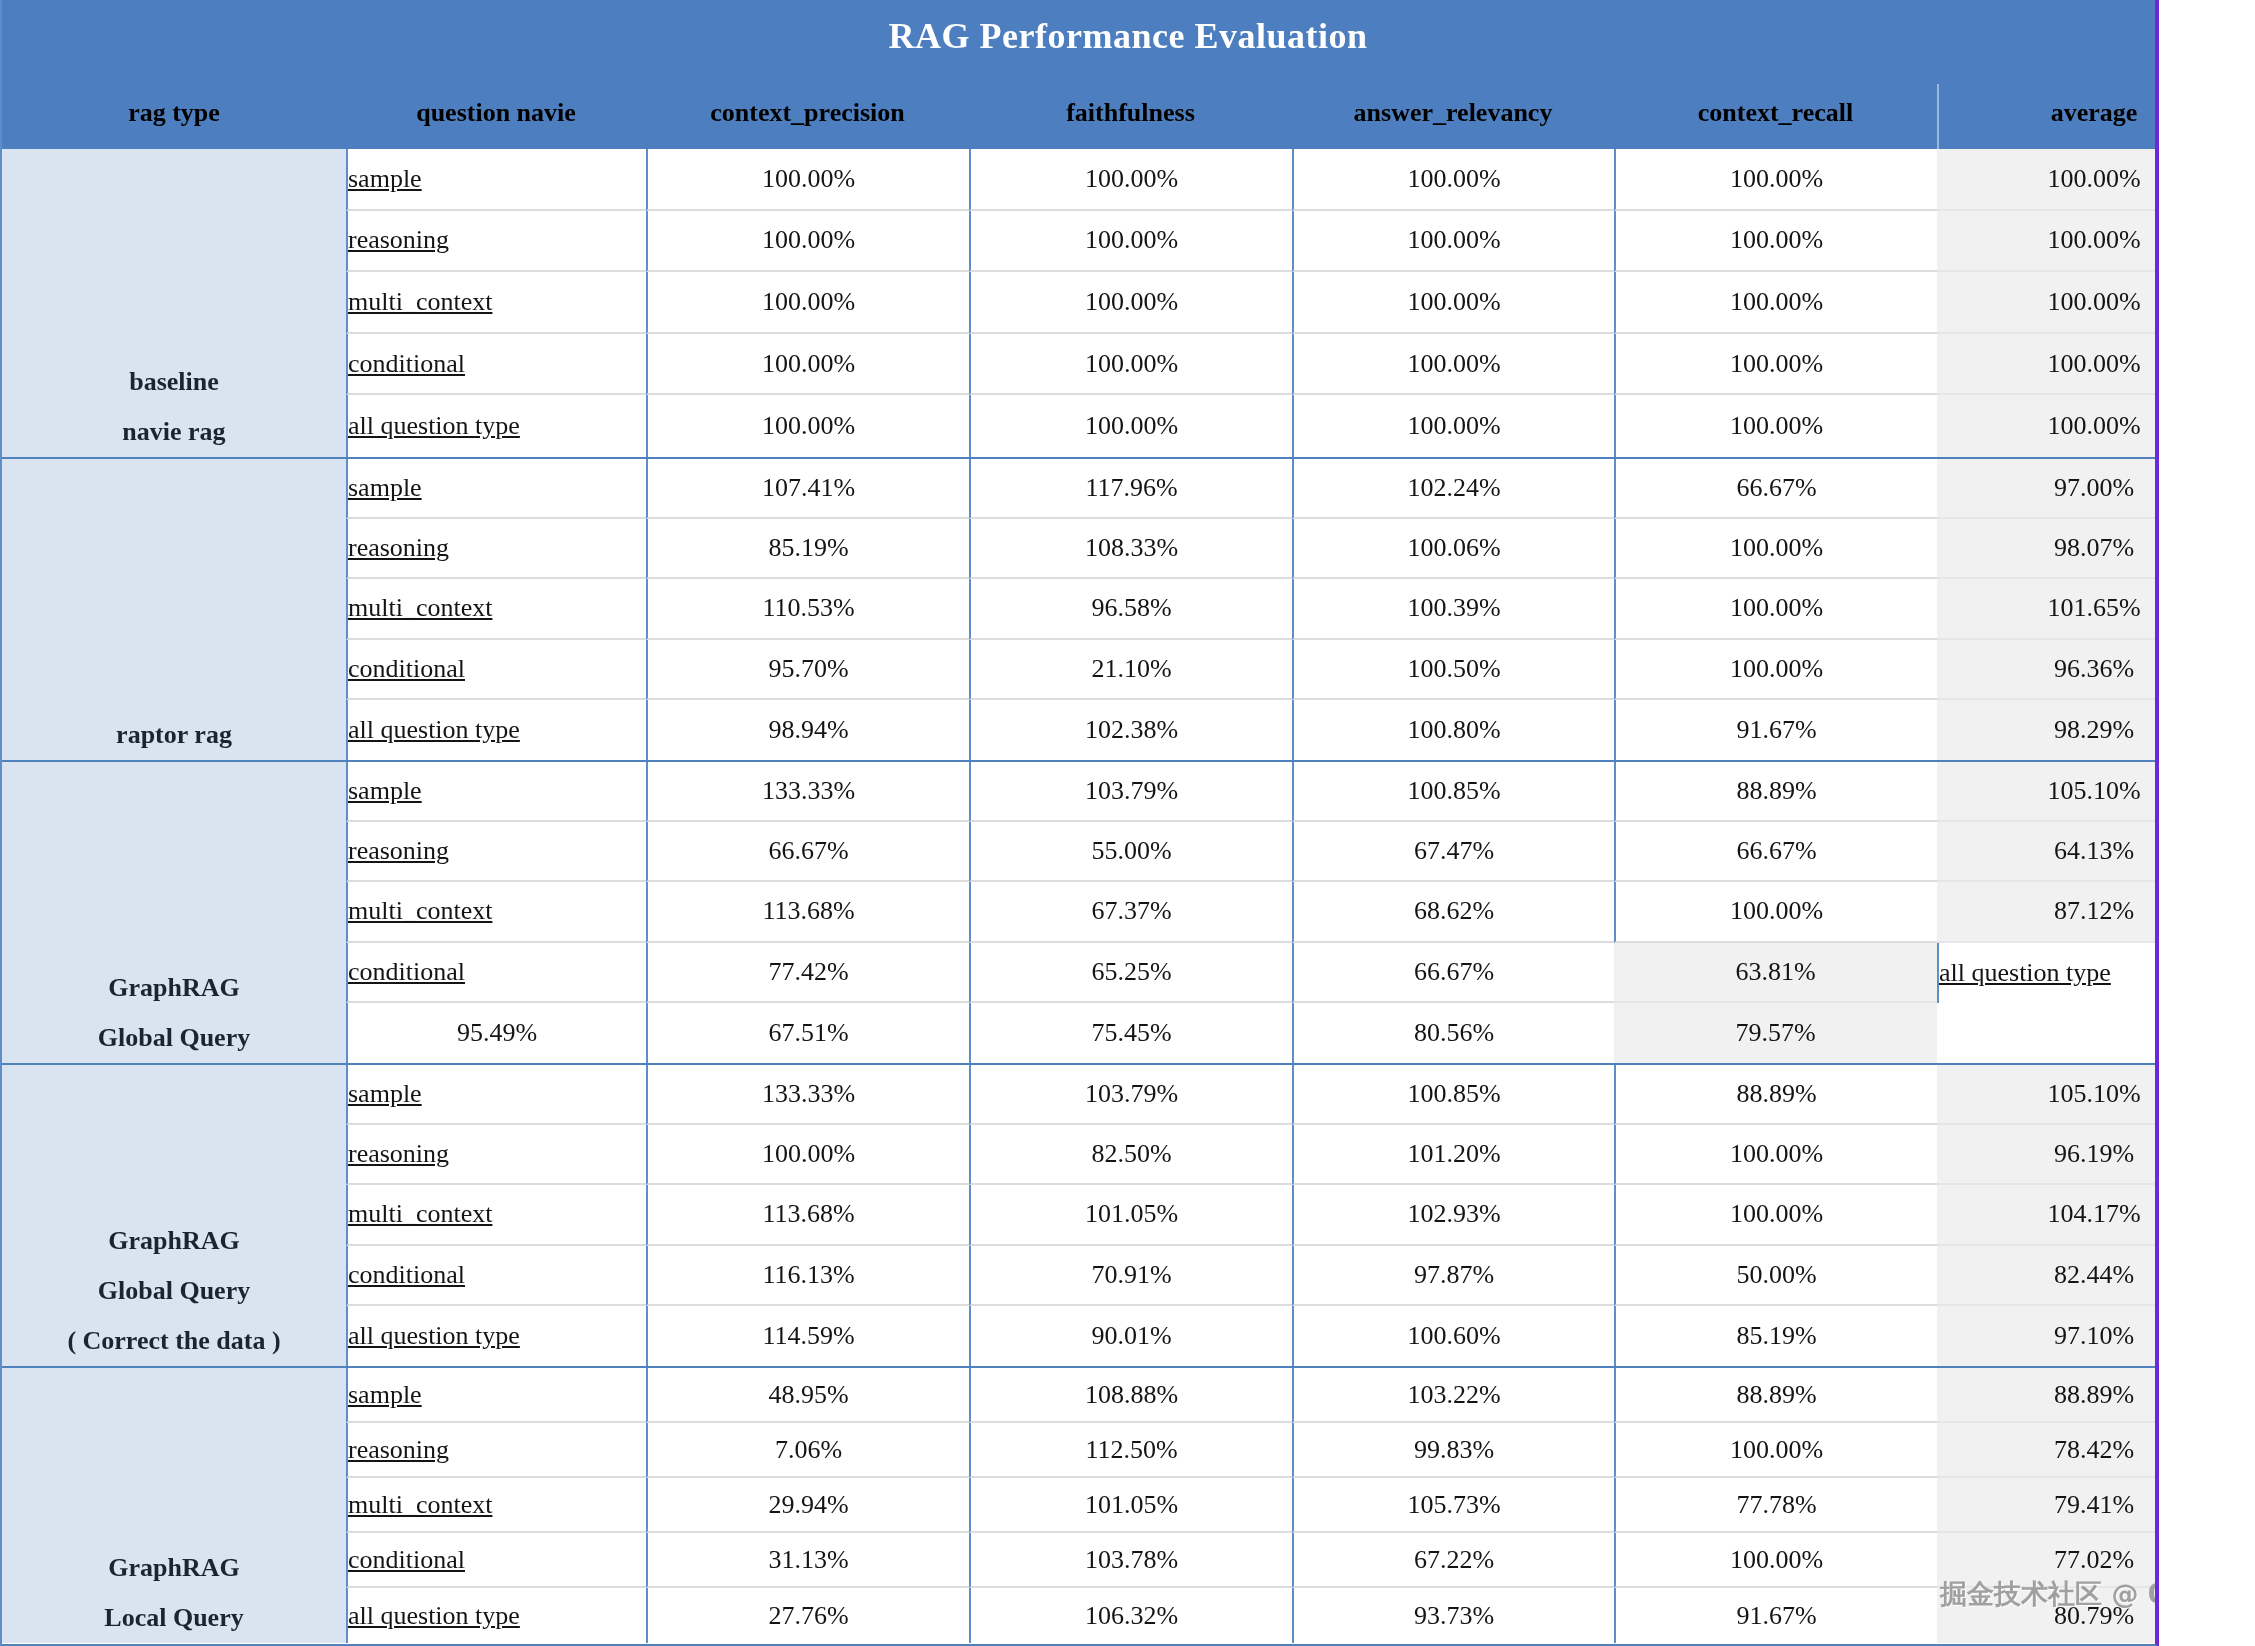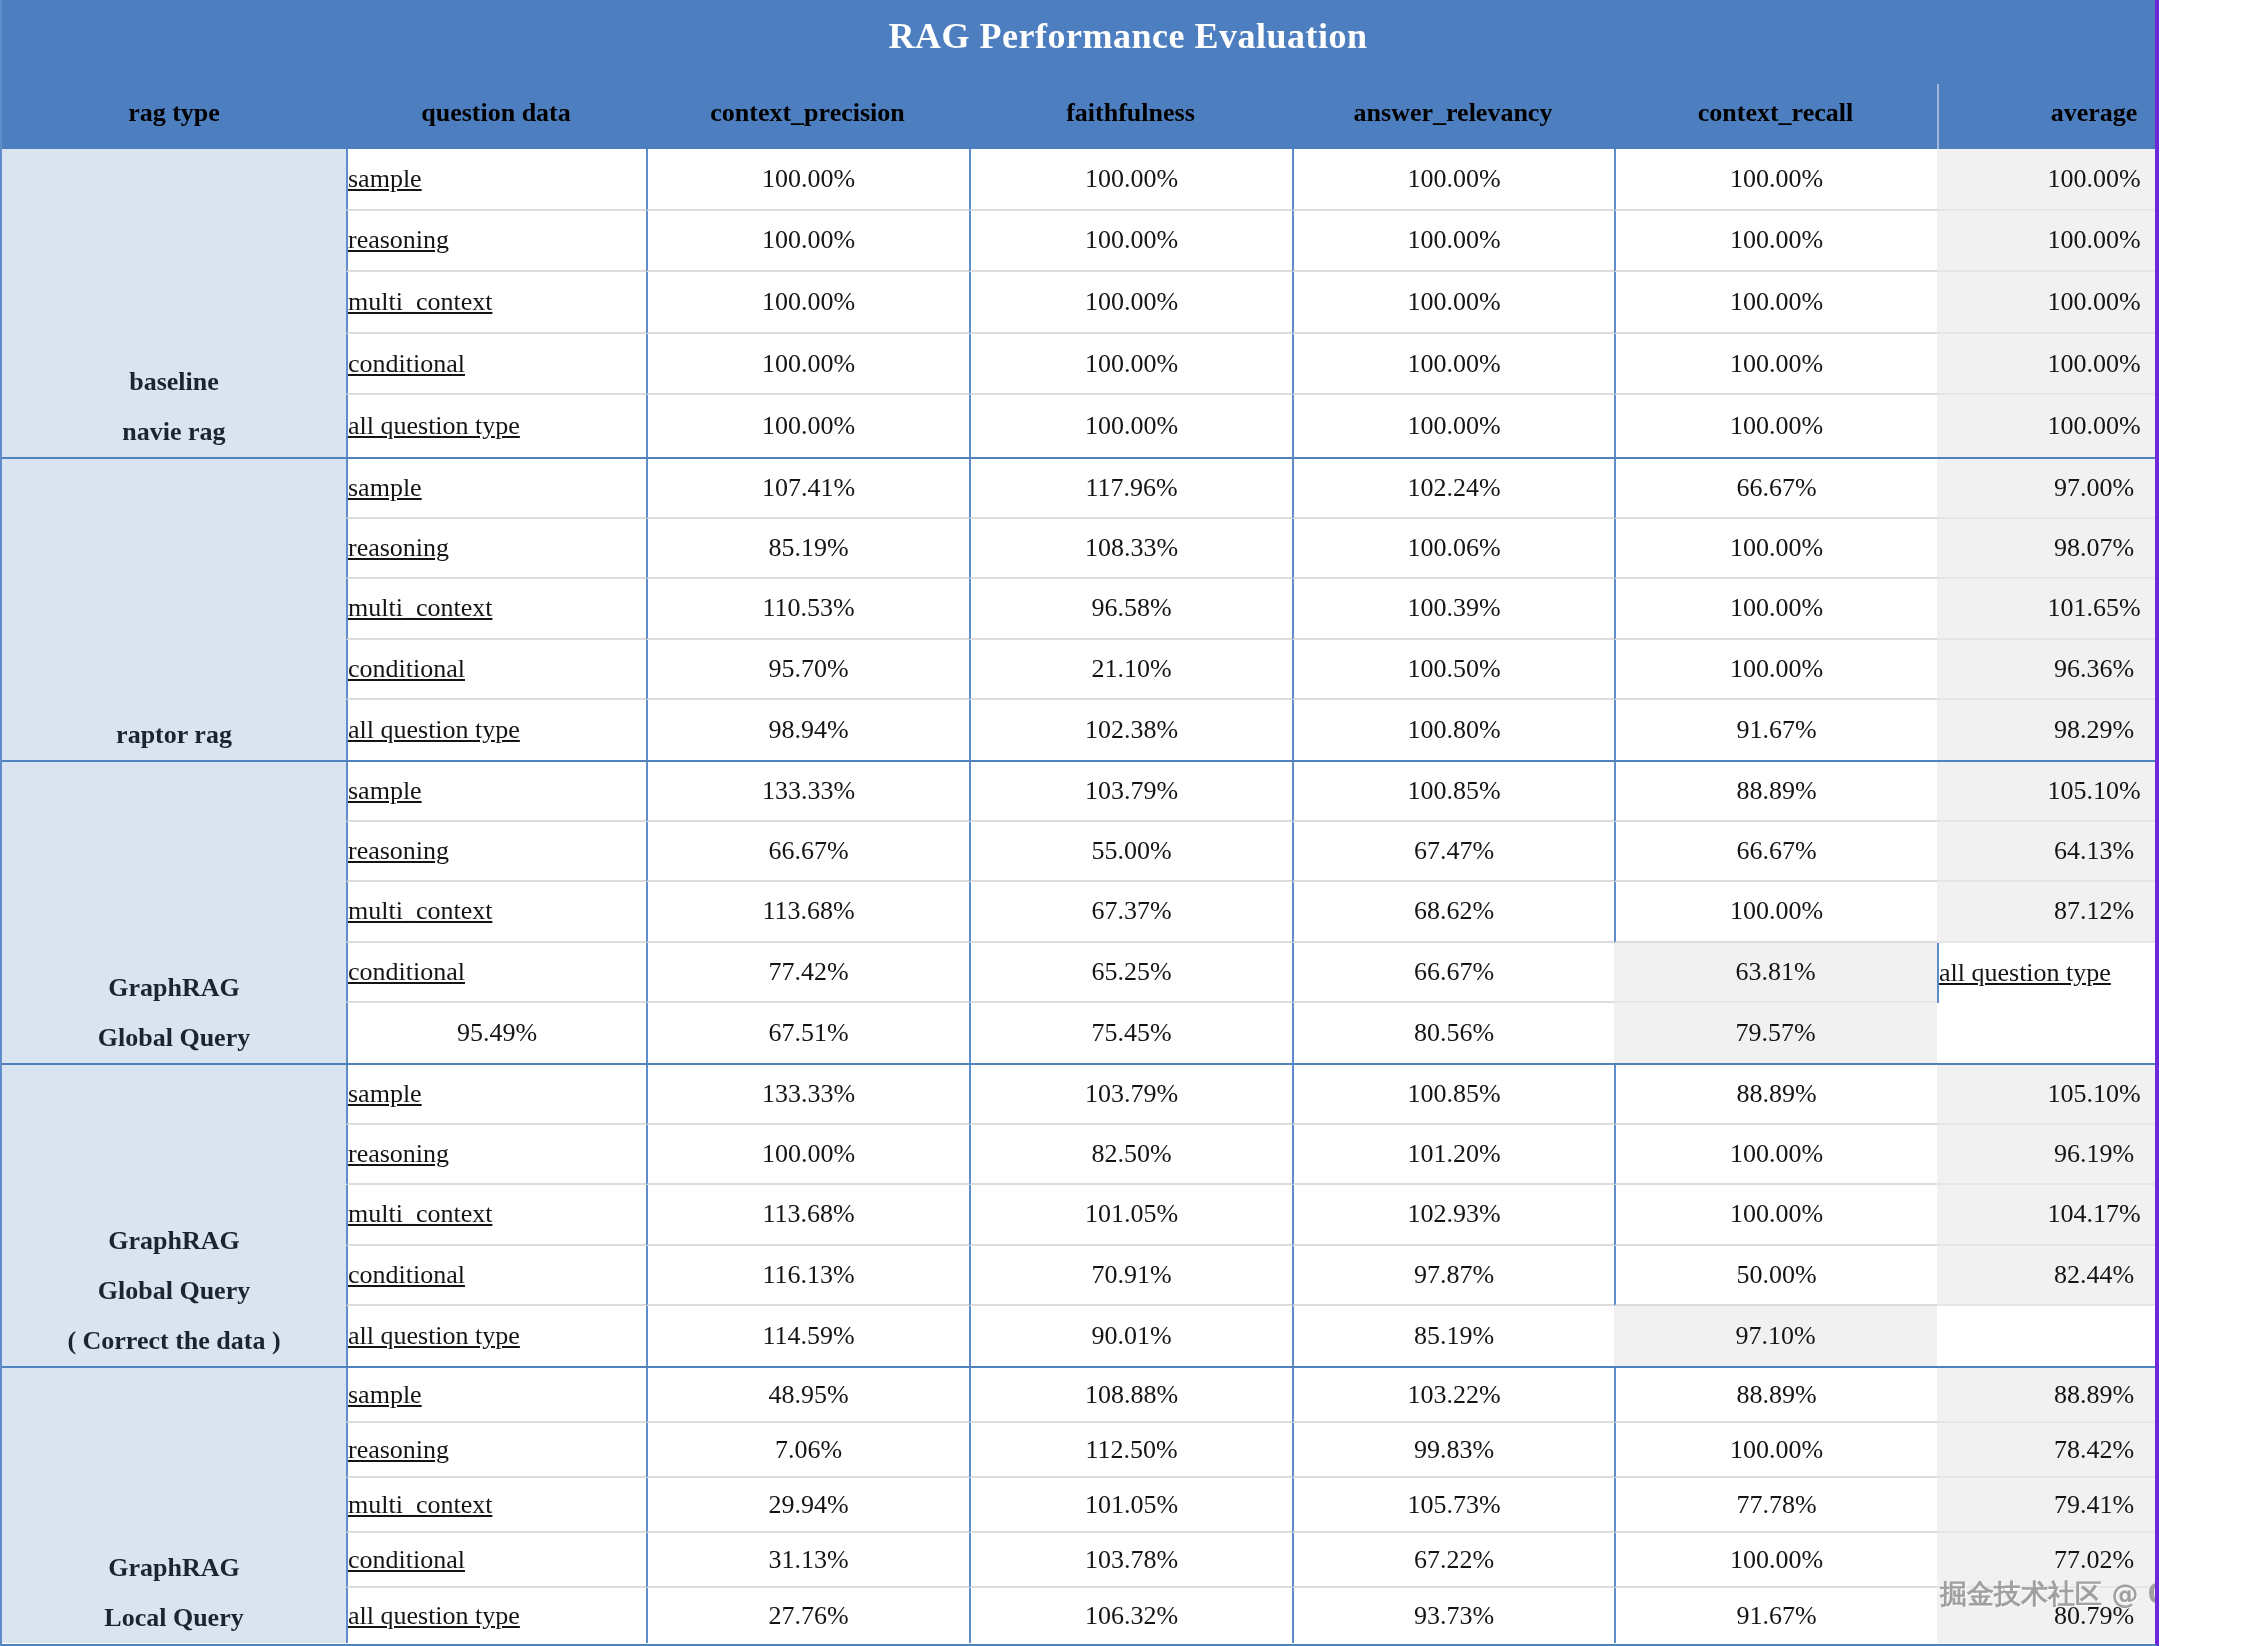--- a/index.html
+++ b/index.html
@@ -89,21 +89,21 @@
 </style>
 </head>
 <body>
 
 <div class="page">
 
   <div class="header">
     <div class="title">RAG Performance Evaluation</div>
     <div class="col-headers" id="col-headers">
         <div class="col-header">rag type</div>
-        <div class="col-header">question data</div>
+        <div class="col-header">question navie</div>
         <div class="col-header">context_precision</div>
         <div class="col-header">faithfulness</div>
         <div class="col-header">answer_relevancy</div>
         <div class="col-header">context_recall</div>
         <div class="col-header">average</div>
       </div>
     <div class="header-divider"></div>
   </div>
 
   <div id="table-body">
@@ -239,20 +239,21 @@
         <div class="cell c-avg sep-light">104.17%</div>
         <div class="cell c-qtype sep">conditional</div>
         <div class="cell c-val sep">116.13%</div>
         <div class="cell c-val sep">70.91%</div>
         <div class="cell c-val sep">97.87%</div>
         <div class="cell c-val sep">50.00%</div>
         <div class="cell c-avg sep-light">82.44%</div>
         <div class="cell c-qtype">all question type</div>
         <div class="cell c-val">114.59%</div>
         <div class="cell c-val">90.01%</div>
+        <div class="cell c-val">100.60%</div>
         <div class="cell c-val">85.19%</div>
         <div class="cell c-avg">97.10%</div>
       </div>
       <div class="group" style="height: 277px;">
         <div class="cell c-rag">
           <div class="rag-line">GraphRAG</div>
           <div class="rag-line">Local Query</div>
         </div>
         <div class="cell c-qtype sep">sample</div>
         <div class="cell c-val sep">48.95%</div>

